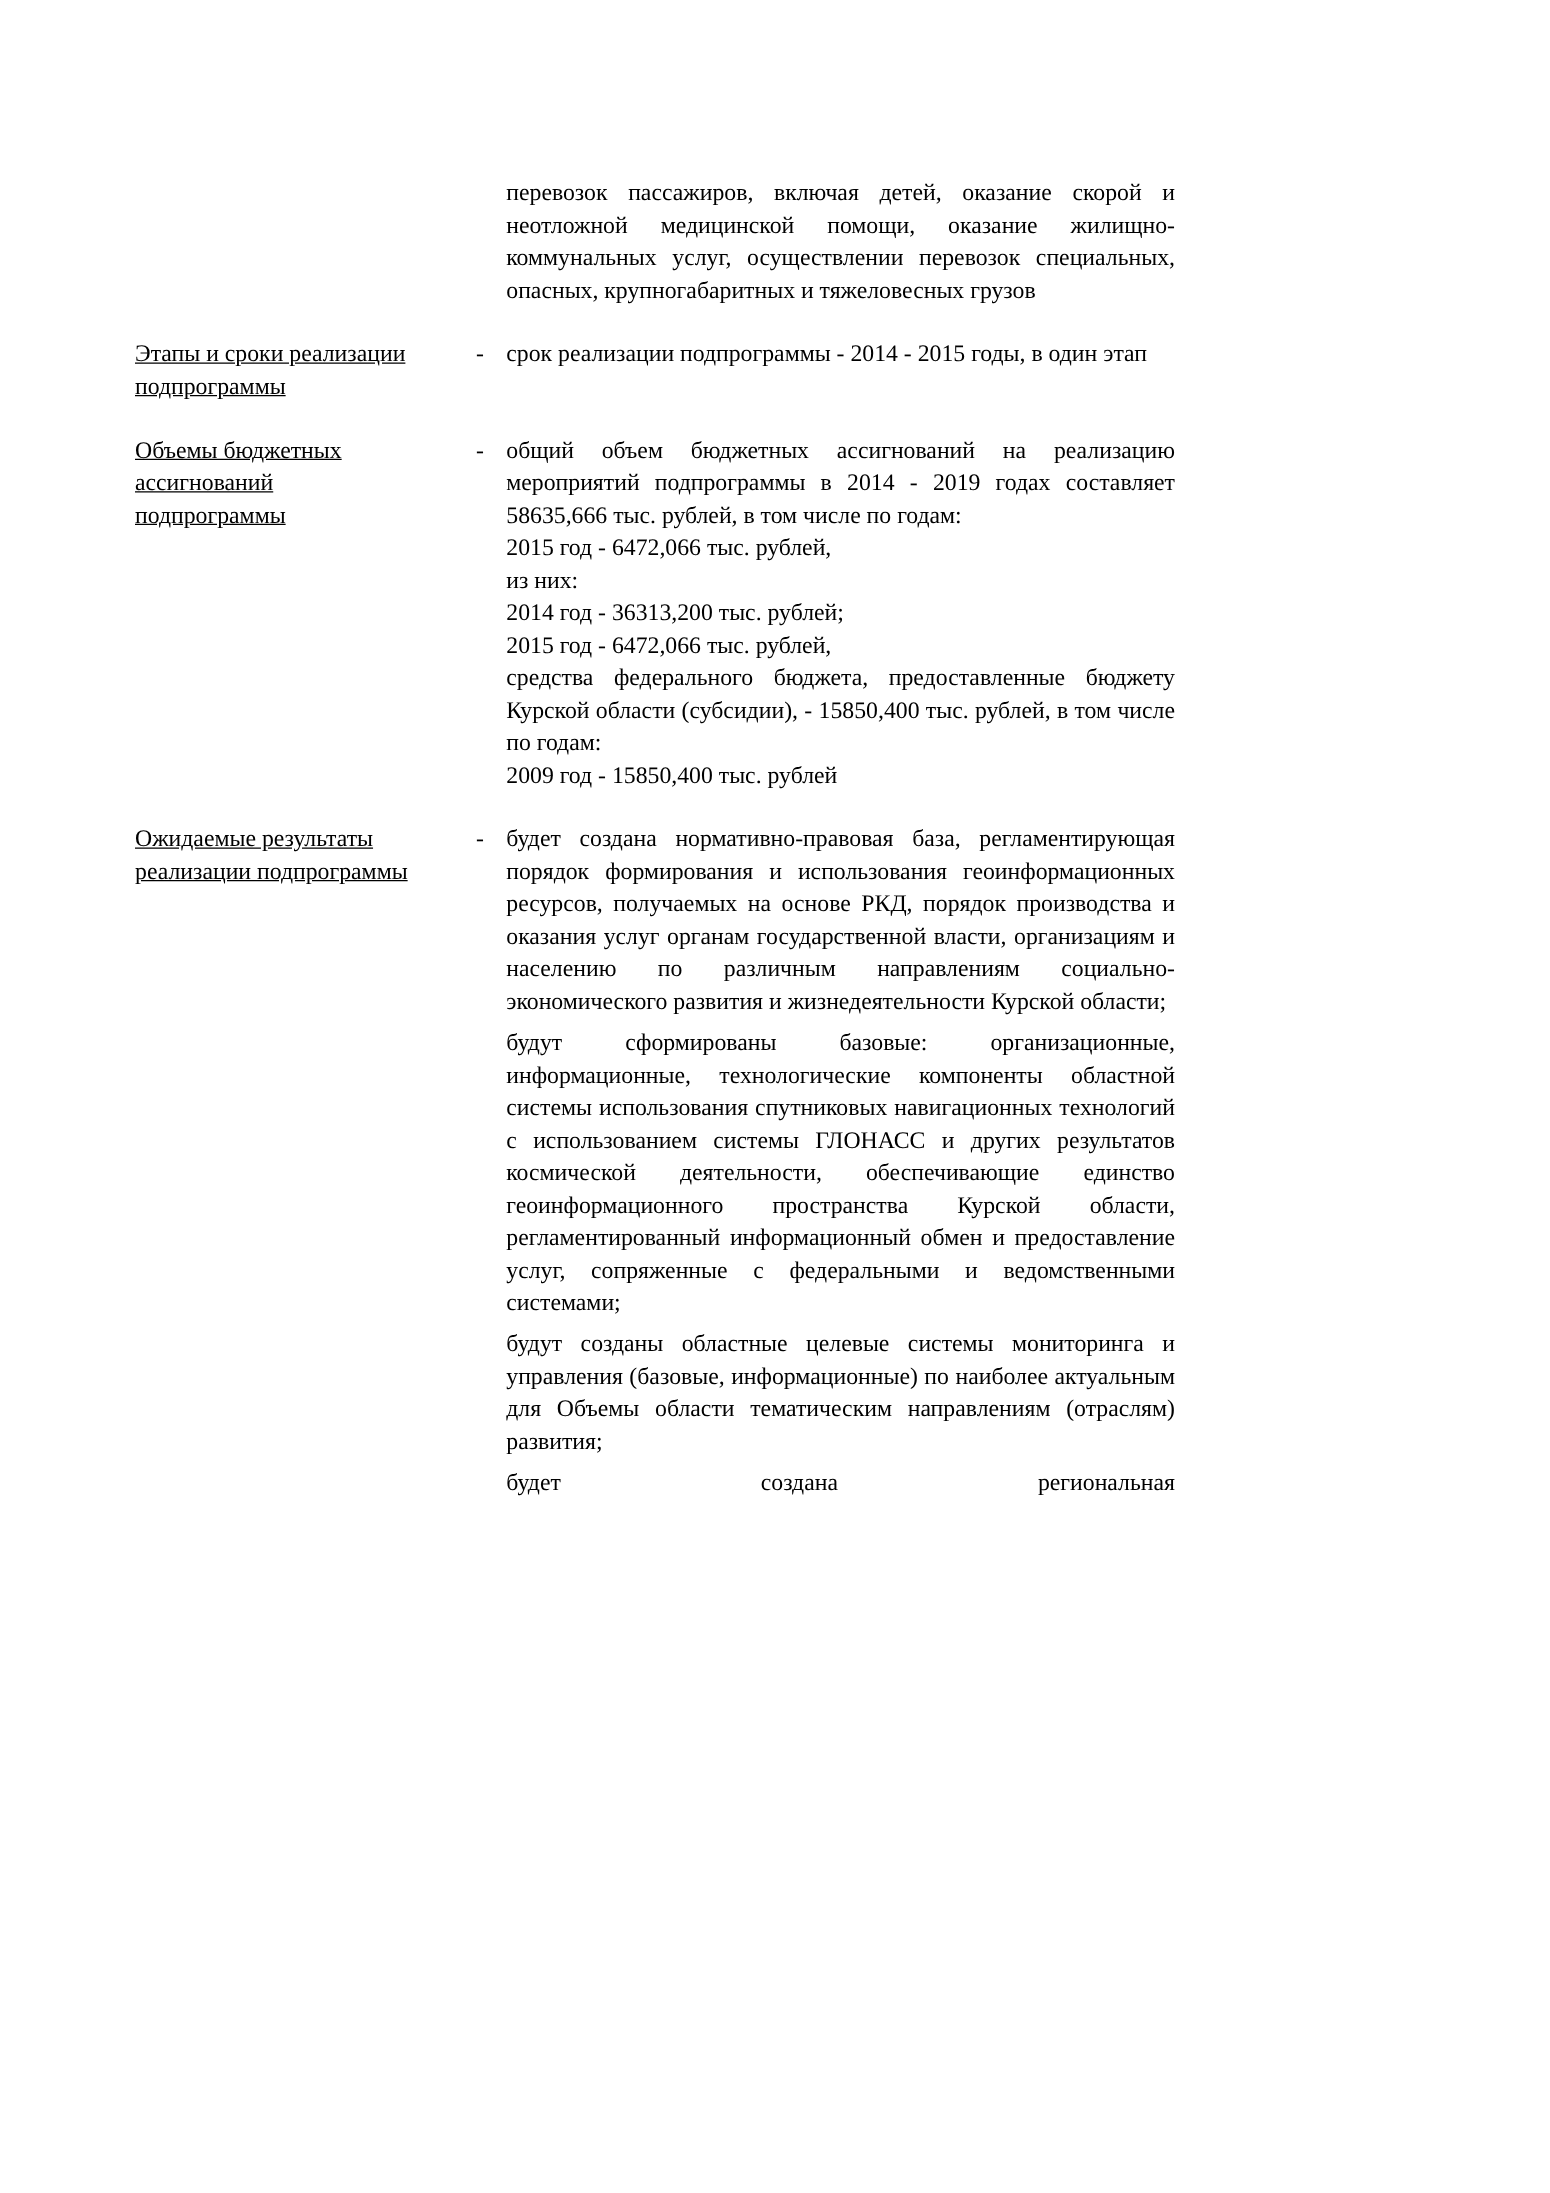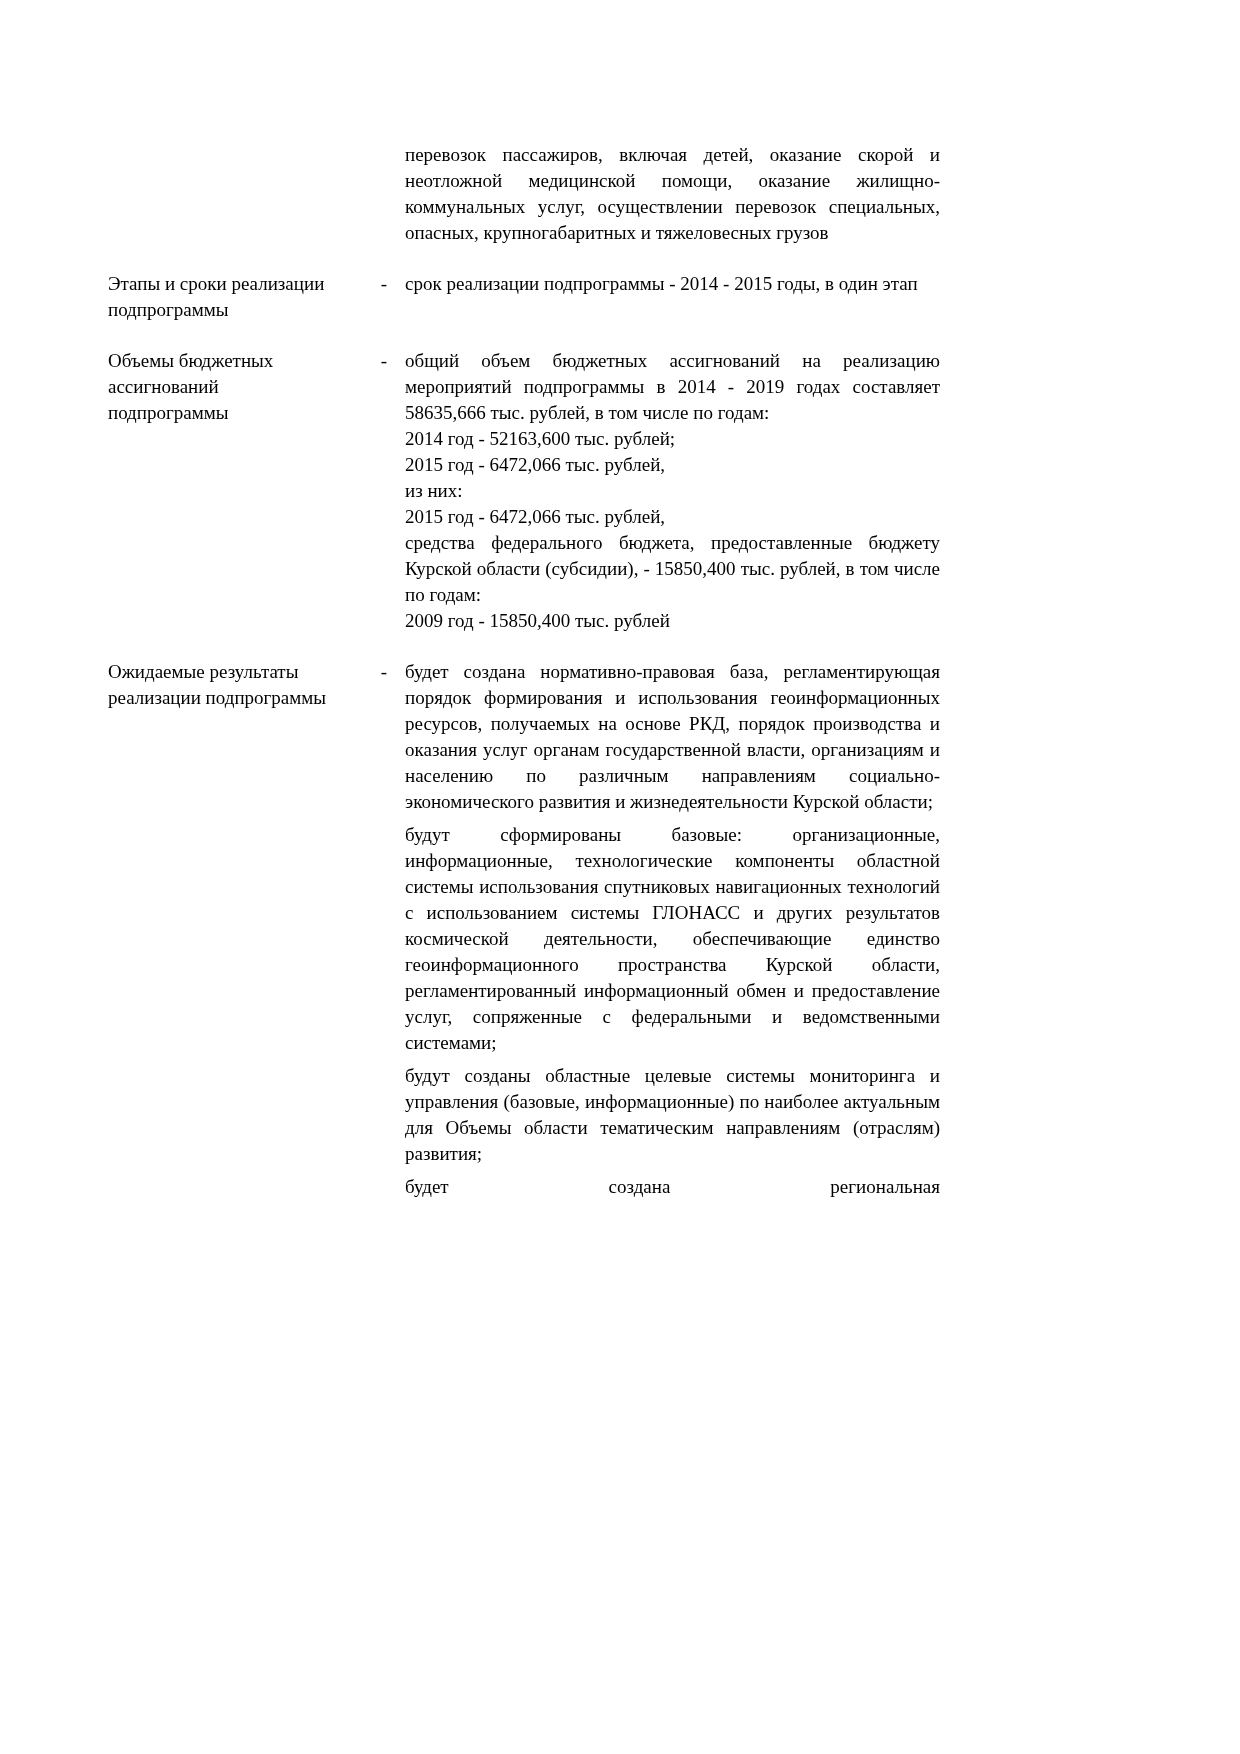--- a/index.html
+++ b/index.html
@@ -20,20 +20,21 @@
     background: #ffffff;
   }
   .row {
     display: flex;
     align-items: flex-start;
     margin-bottom: 25px;
   }
   .label {
     flex: 0 0 255px;
     white-space: pre-line;
+    text-decoration: underline;
   }
   .sep {
     flex: 0 0 42px;
     text-align: center;
   }
   .content {
     flex: 1 1 auto;
     min-width: 0;
   }
   .content p {
@@ -70,23 +71,23 @@
     </div>
   </div>
 
   <div class="row">
     <div class="label">Объемы бюджетных
 ассигнований
 подпрограммы</div>
     <div class="sep">-</div>
     <div class="content">
       <p>общий объем бюджетных ассигнований на реализацию мероприятий подпрограммы в 2014 - 2019 годах составляет 58635,666 тыс. рублей, в том числе по годам:</p>
-      <p>2014 год - 52163,600 тыс. рублей;</p>
       <p>2015 год - 6472,066 тыс. рублей,</p>
       <p>из них:</p>
+      <p>2014 год - 36313,200 тыс. рублей;</p>
       <p>2015 год - 6472,066 тыс. рублей,</p>
       <p>средства федерального бюджета, предоставленные бюджету Курской области (субсидии), - 15850,400 тыс. рублей, в том числе по годам:</p>
       <p>2009 год - 15850,400 тыс. рублей</p>
     </div>
   </div>
 
   <div class="row">
     <div class="label">Ожидаемые результаты
 реализации подпрограммы</div>
     <div class="sep">-</div>

